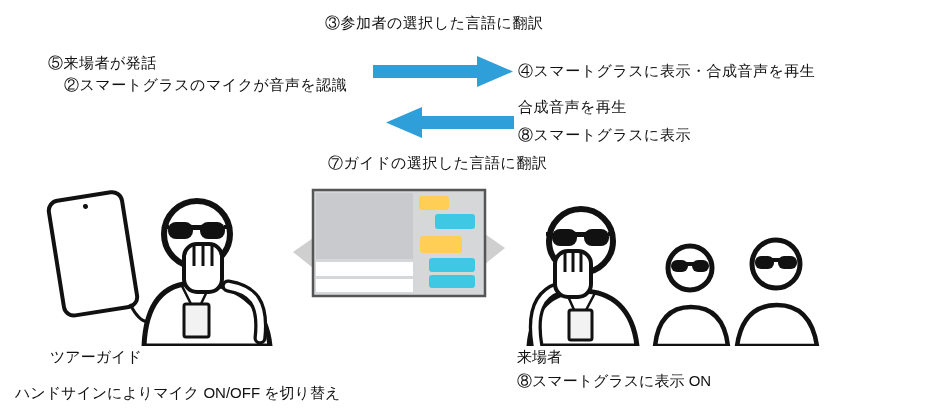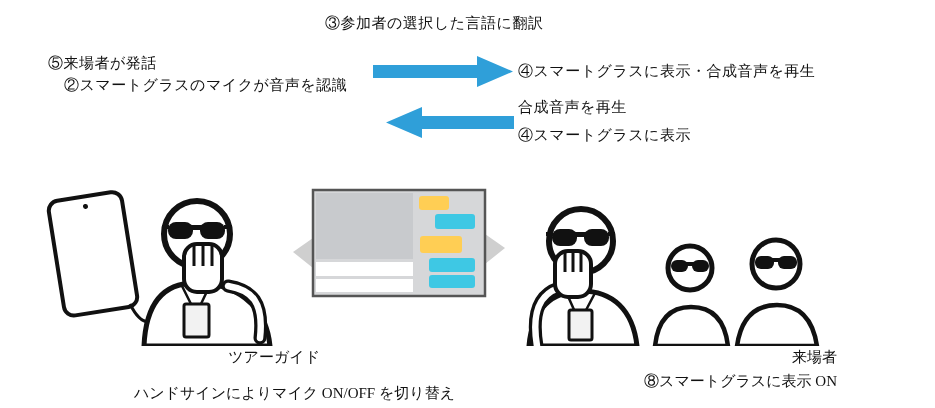--- a/index.html
+++ b/index.html
@@ -17,37 +17,37 @@
     font-size: 15px;
     line-height: 21px;
     color: #111;
     white-space: nowrap;
     letter-spacing: 0.5px;
   }
   .caption {
     position: absolute;
     font-size: 15px;
     color: #111;
-    text-align: right;
+    text-align: left;
     white-space: nowrap;
-    font-family: Liberation Serif, serif;
   }
   svg.fig { position: absolute; display: block; }
 </style>
 </head>
 <body>
 
 <div class="canvas">
 
   <div class="txt" style="left:325px; top:12px;">③参加者の選択した言語に翻訳</div>
   <div class="txt" style="left:48px;  top:52px;">⑤来場者が発話</div>
   <div class="txt" style="left:48px;  top:74px;margin-left:16px;">②スマートグラスのマイクが音声を認識</div>
   <div class="txt" style="left:518px; top:61px;font-family:Liberation Serif, serif;">④スマートグラスに表示・合成音声を再生</div>
   <div class="txt" style="left:518px; top:96px;">合成音声を再生</div>
-  <div class="txt" style="left:518px; top:124px;">④スマートグラスに表示</div>
+  <div class="txt" style="left:518px; top:124px;">⑧スマートグラスに表示</div>
+  <div class="txt" style="left:328px; top:152px;">⑦ガイドの選択した言語に翻訳</div>
 
   <svg class="fig" style="left:373px; top:56px;" width="140" height="31" viewBox="0 0 140 31">
     <polygon points="0,9 104,9 104,0 140,15.5 104,31 104,22 0,22" fill="#2F9FD9"></polygon>
   </svg>
 
   <svg class="fig" style="left:386px; top:107px;" width="128" height="31" viewBox="0 0 128 31">
     <polygon points="128,9 36,9 36,0 0,15.5 36,31 36,22 128,22" fill="#2F9FD9"></polygon>
   </svg>
 
   <svg class="fig" style="left:32px; top:186px;" width="270" height="160" viewBox="0 0 270 160">

